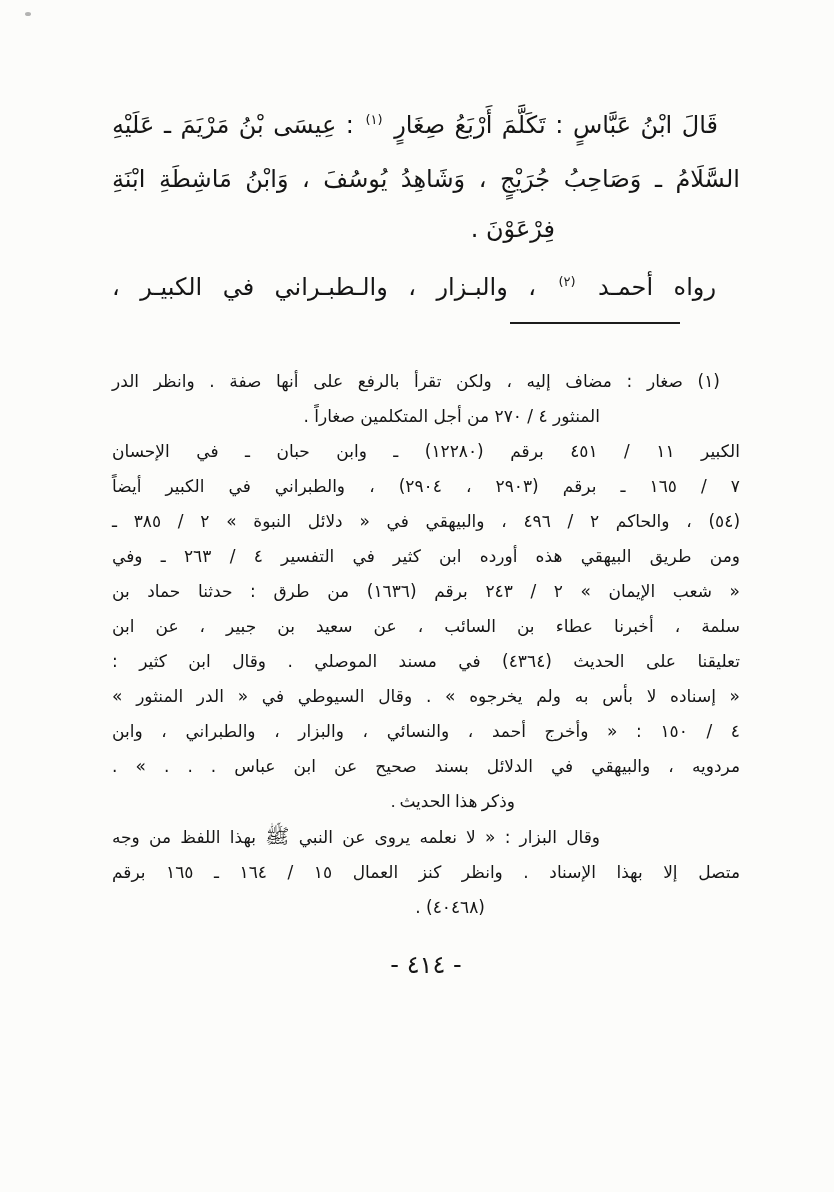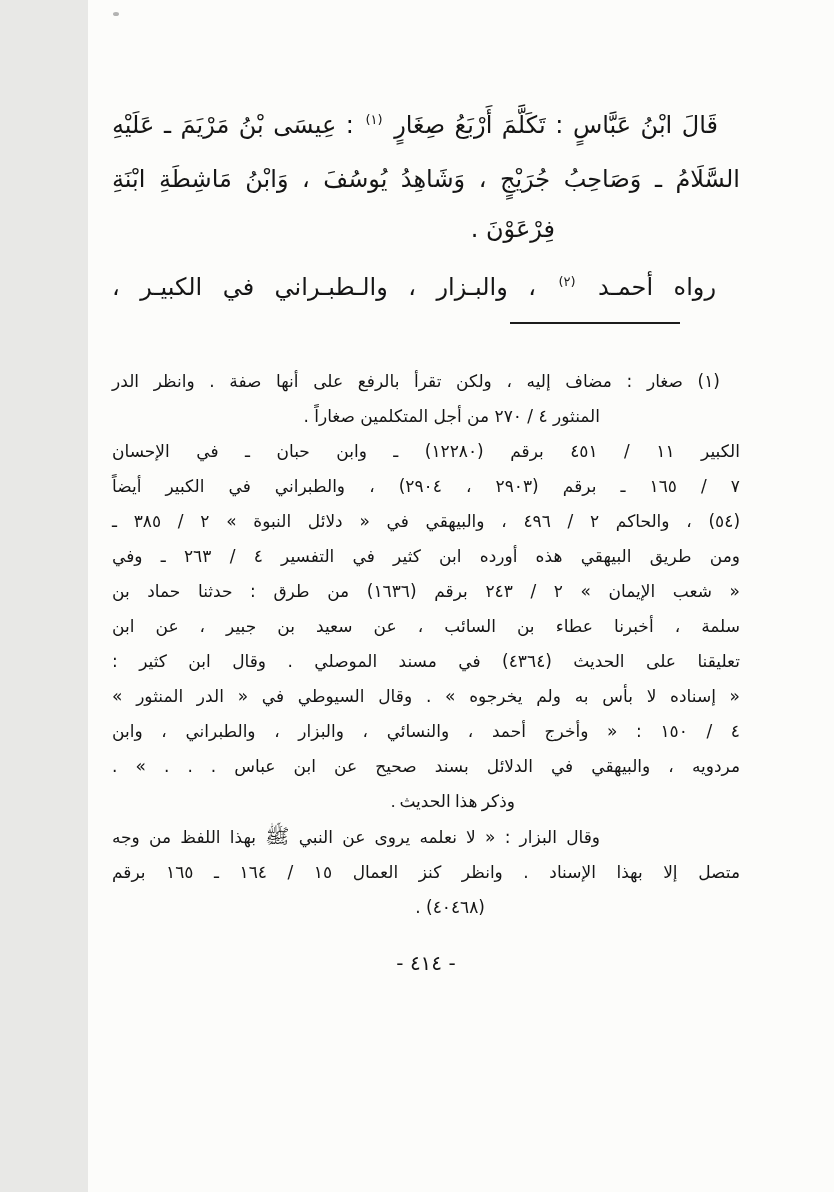--- a/index.html
+++ b/index.html
@@ -2,21 +2,21 @@
 <html dir="rtl" lang="ar"><head>
 <meta charset="utf-8">
 <style>
   html, body {
     margin: 0;
     padding: 0;
     background: #e8e8e6;
   }
   .page {
     position: relative;
-    width: 746px;
+    width: 834px;
     height: 1192px;
     background: #fcfcfa;
     color: #151515;
     font-family: "DejaVu Sans", sans-serif;
     overflow: hidden;
   }
   .content {
     position: absolute;
     top: 0;
     right: 94px;
@@ -66,21 +66,21 @@
   .f-end   { text-align: right; text-align-last: right; }
   .ind140  { padding-right: 140px; }
   .ind225  { padding-right: 225px; font-family: Liberation Serif, serif; }
   .ind255  { padding-right: 255px; }
   .saw { font-size: 20px; }
   
   .page-number {
     margin-top: 26px;
     text-align: left;
     text-align-last: center;
-    font-size: 20px;
+    font-size: 24px;
     letter-spacing: 2px;
   }
   
   .speck {
     position: absolute;
     left: 25px;
     top: 12px;
     width: 6px;
     height: 4px;
     background: #777;

